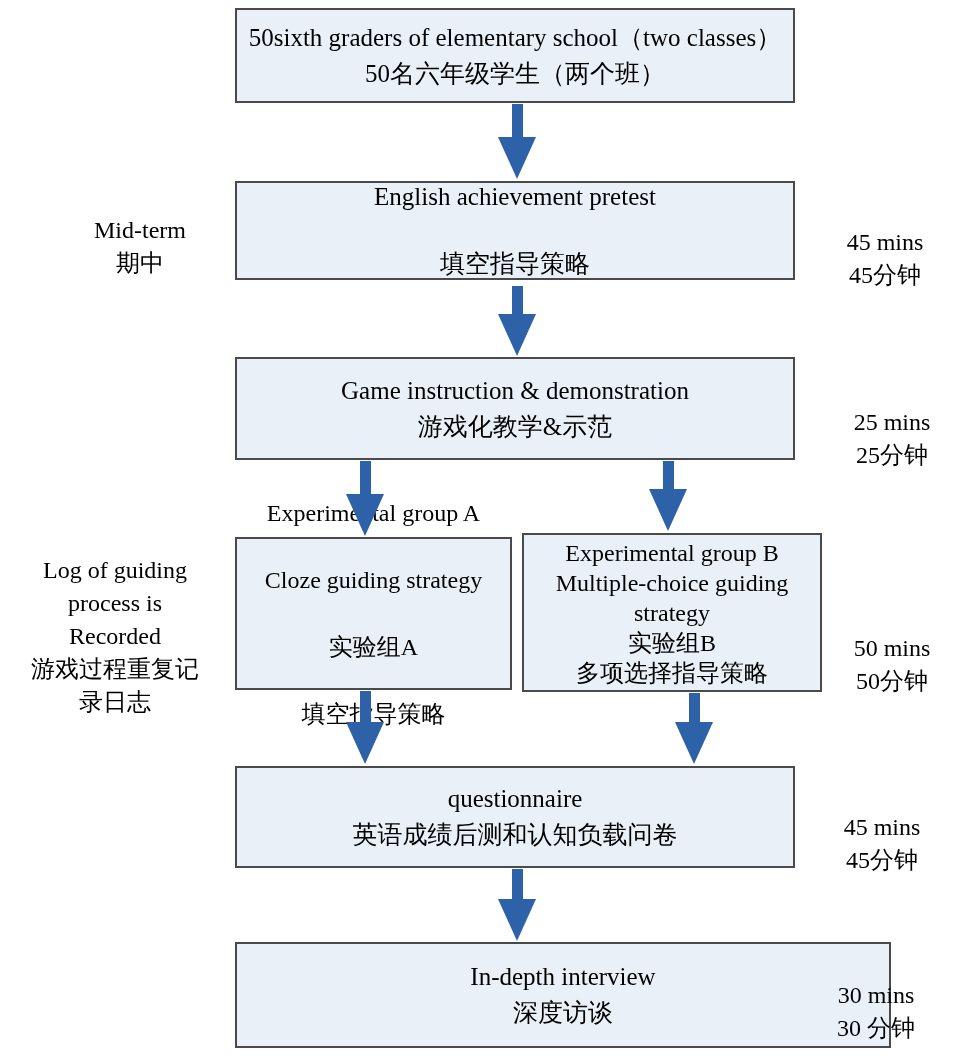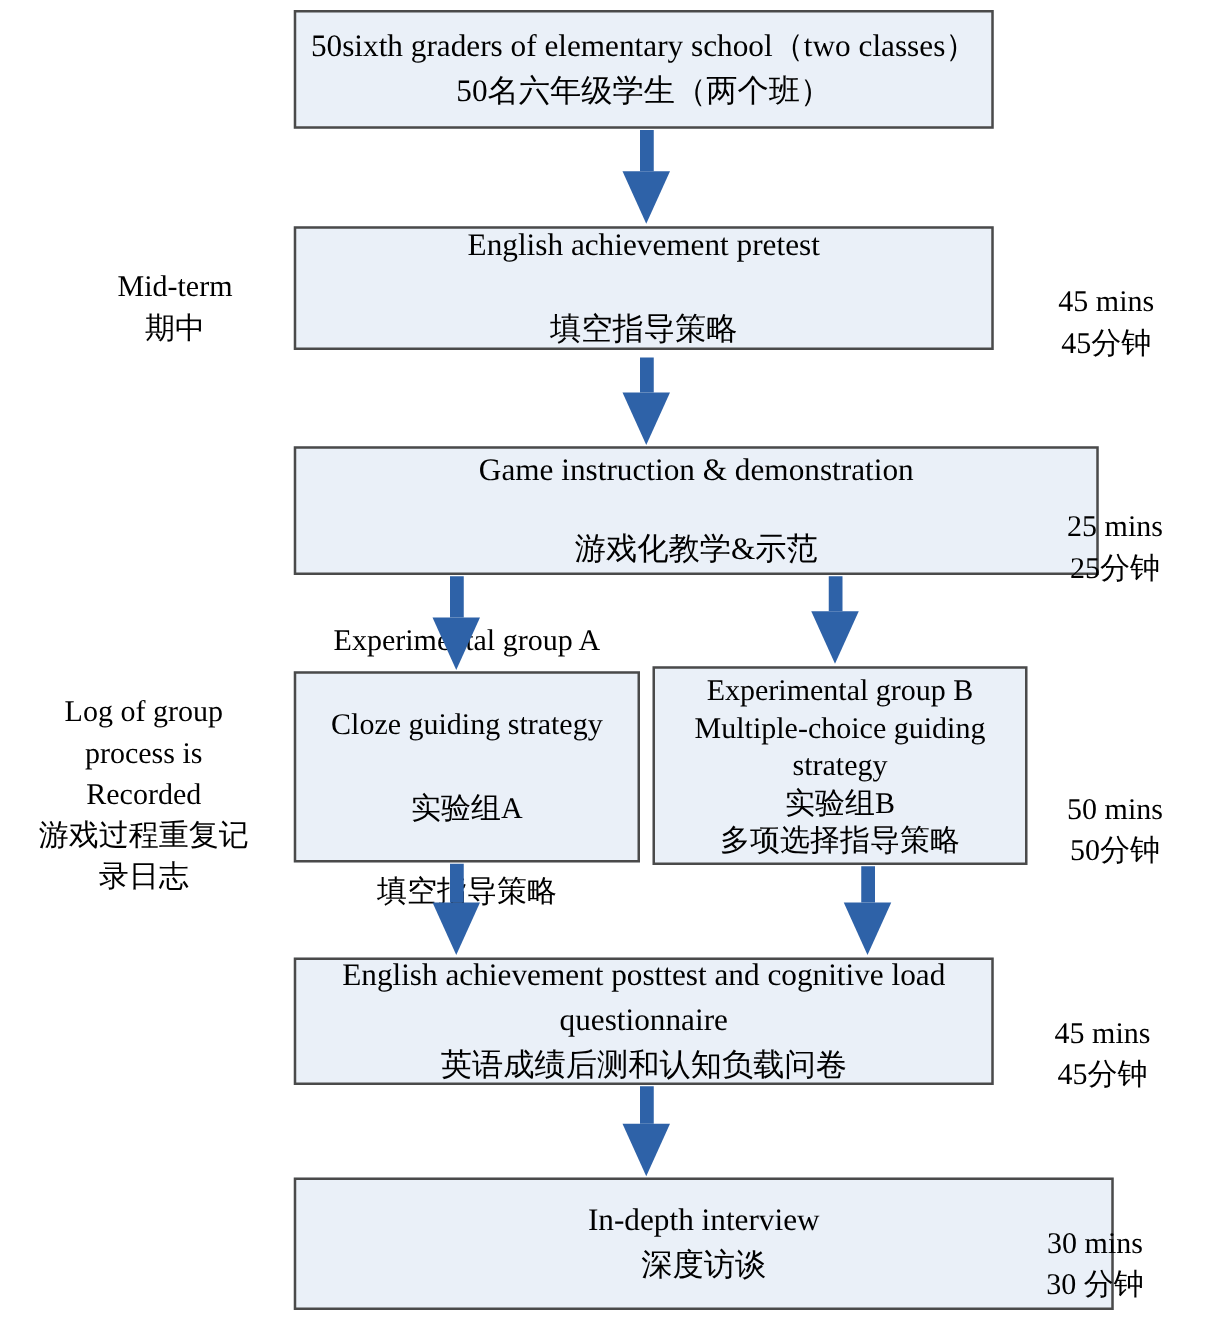--- a/index.html
+++ b/index.html
@@ -58,21 +58,21 @@
     width: 0;
     height: 0;
     border-left: 19px solid transparent;
     border-right: 19px solid transparent;
     border-top: 42px solid var(--arrow);
   }
 
   
   #box-participants { left: 235px; top: 8px;   width: 560px; height: 95px; }
   #box-pretest      { left: 235px; top: 181px; width: 560px; height: 99px; gap: 31px; }
-  #box-instruction  { left: 235px; top: 357px; width: 644px; height: 103px; justify-content: space-between; }
+  #box-instruction  { left: 235px; top: 357px; width: 560px; height: 103px; }
   #box-group-a      { left: 235px; top: 537px; width: 277px; height: 153px; gap: 37px; }
   #box-group-b      { left: 522px; top: 533px; width: 300px; height: 159px; }
   #box-posttest     { left: 235px; top: 766px; width: 560px; height: 102px; }
   #box-interview    { left: 235px; top: 942px; width: 656px; height: 106px; }
 
   
   #ann-mid-term            { left: 55px;  top: 198px; width: 170px; }
   #ann-duration-pretest    { left: 815px; top: 210px; width: 140px; }
   #ann-duration-instruction{ left: 822px; top: 390px; width: 140px; }
   #ann-log-note            { left: 5px;   top: 538px; width: 220px; }
@@ -118,21 +118,20 @@
 
   <div class="box box-sm" id="box-group-b">
     <span class="line">Experimental group B</span>
     <span class="line">Multiple-choice guiding</span>
     <span class="line">strategy</span>
     <span class="line">实验组B</span>
     <span class="line">多项选择指导策略</span>
   </div>
 
   <div class="box" id="box-posttest">
-    <span class="line">English achievement posttest and cognitive load</span>
     <span class="line">questionnaire</span>
     <span class="line">英语成绩后测和认知负载问卷</span>
   </div>
 
   <div class="box" id="box-interview">
     <span class="line">In-depth interview</span>
     <span class="line">深度访谈</span>
   </div>
 
   <div class="annotation" id="ann-mid-term">
@@ -144,21 +143,21 @@
     <span class="line">45 mins</span>
     <span class="line">45分钟</span>
   </div>
 
   <div class="annotation" id="ann-duration-instruction">
     <span class="line">25 mins</span>
     <span class="line">25分钟</span>
   </div>
 
   <div class="annotation" id="ann-log-note">
-    <span class="line">Log of group</span>
+    <span class="line">Log of guiding</span>
     <span class="line">process is</span>
     <span class="line">Recorded</span>
     <span class="line">游戏过程重复记</span>
     <span class="line">录日志</span>
   </div>
 
   <div class="annotation" id="ann-duration-groups">
     <span class="line">50 mins</span>
     <span class="line">50分钟</span>
   </div>

